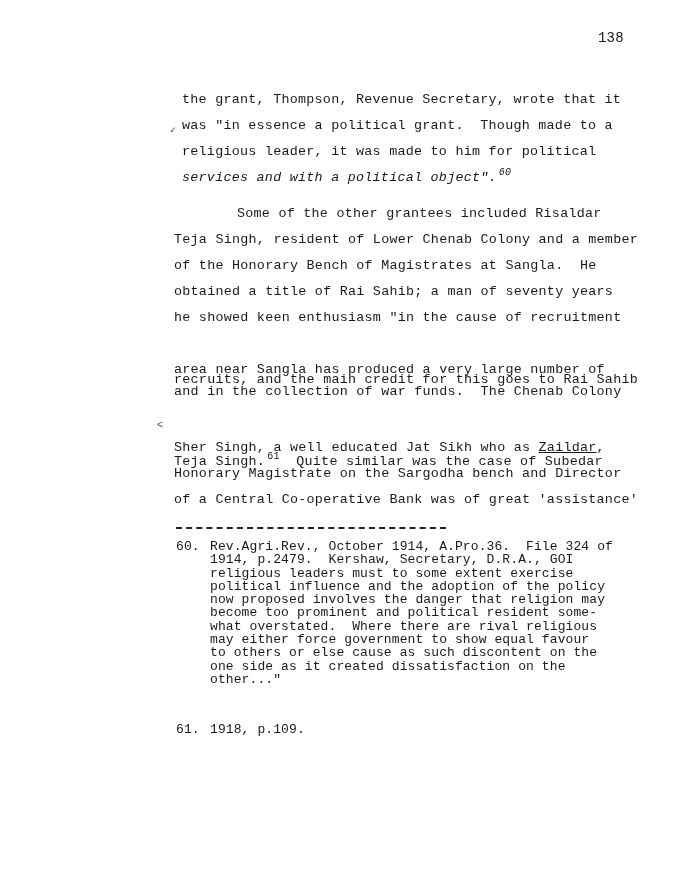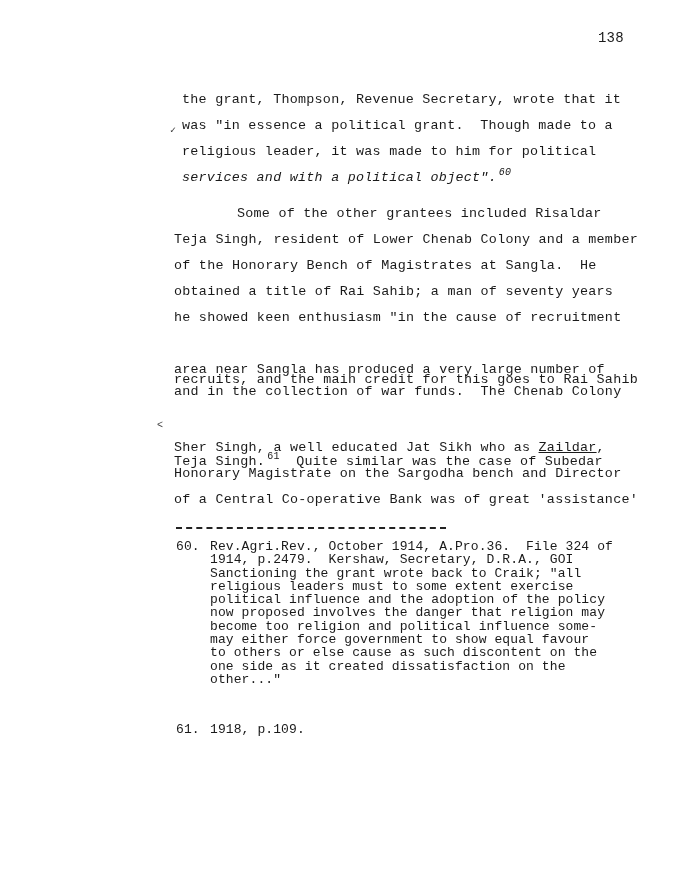--- a/index.html
+++ b/index.html
@@ -117,25 +117,25 @@
   </div>
 
   <div class="rule"></div>
 
   <div class="footnotes">
     <div class="fn" style="top:0px;">
       <span class="fn-num">60.</span>
       <div class="fn-lines">
         <span class="fn-line">Rev.Agri.Rev., October 1914, A.Pro.36.  File 324 of</span>
         <span class="fn-line">1914, p.2479.  Kershaw, Secretary, D.R.A., GOI</span>
-        <span class="fn-line">Sanctioning the grant wrote back to Craik; "all</span>
         <span class="fn-line">religious leaders must to some extent exercise</span>
         <span class="fn-line">political influence and the adoption of the policy</span>
         <span class="fn-line">now proposed involves the danger that religion may</span>
-        <span class="fn-line">become too religion and political influence some-</span>
+        <span class="fn-line">become too prominent and political resident some-</span>
+        <span class="fn-line">what overstated.  Where there are rival religious</span>
         <span class="fn-line">may either force government to show equal favour</span>
         <span class="fn-line">to others or else cause as such discontent on the</span>
         <span class="fn-line">one side as it created dissatisfaction on the</span>
         <span class="fn-line">other..."</span>
       </div>
     </div>
     <div class="fn" style="top:183px;">
       <span class="fn-num">61.</span>
       <div class="fn-lines">
         <span class="fn-line">1918, p.109.</span>

